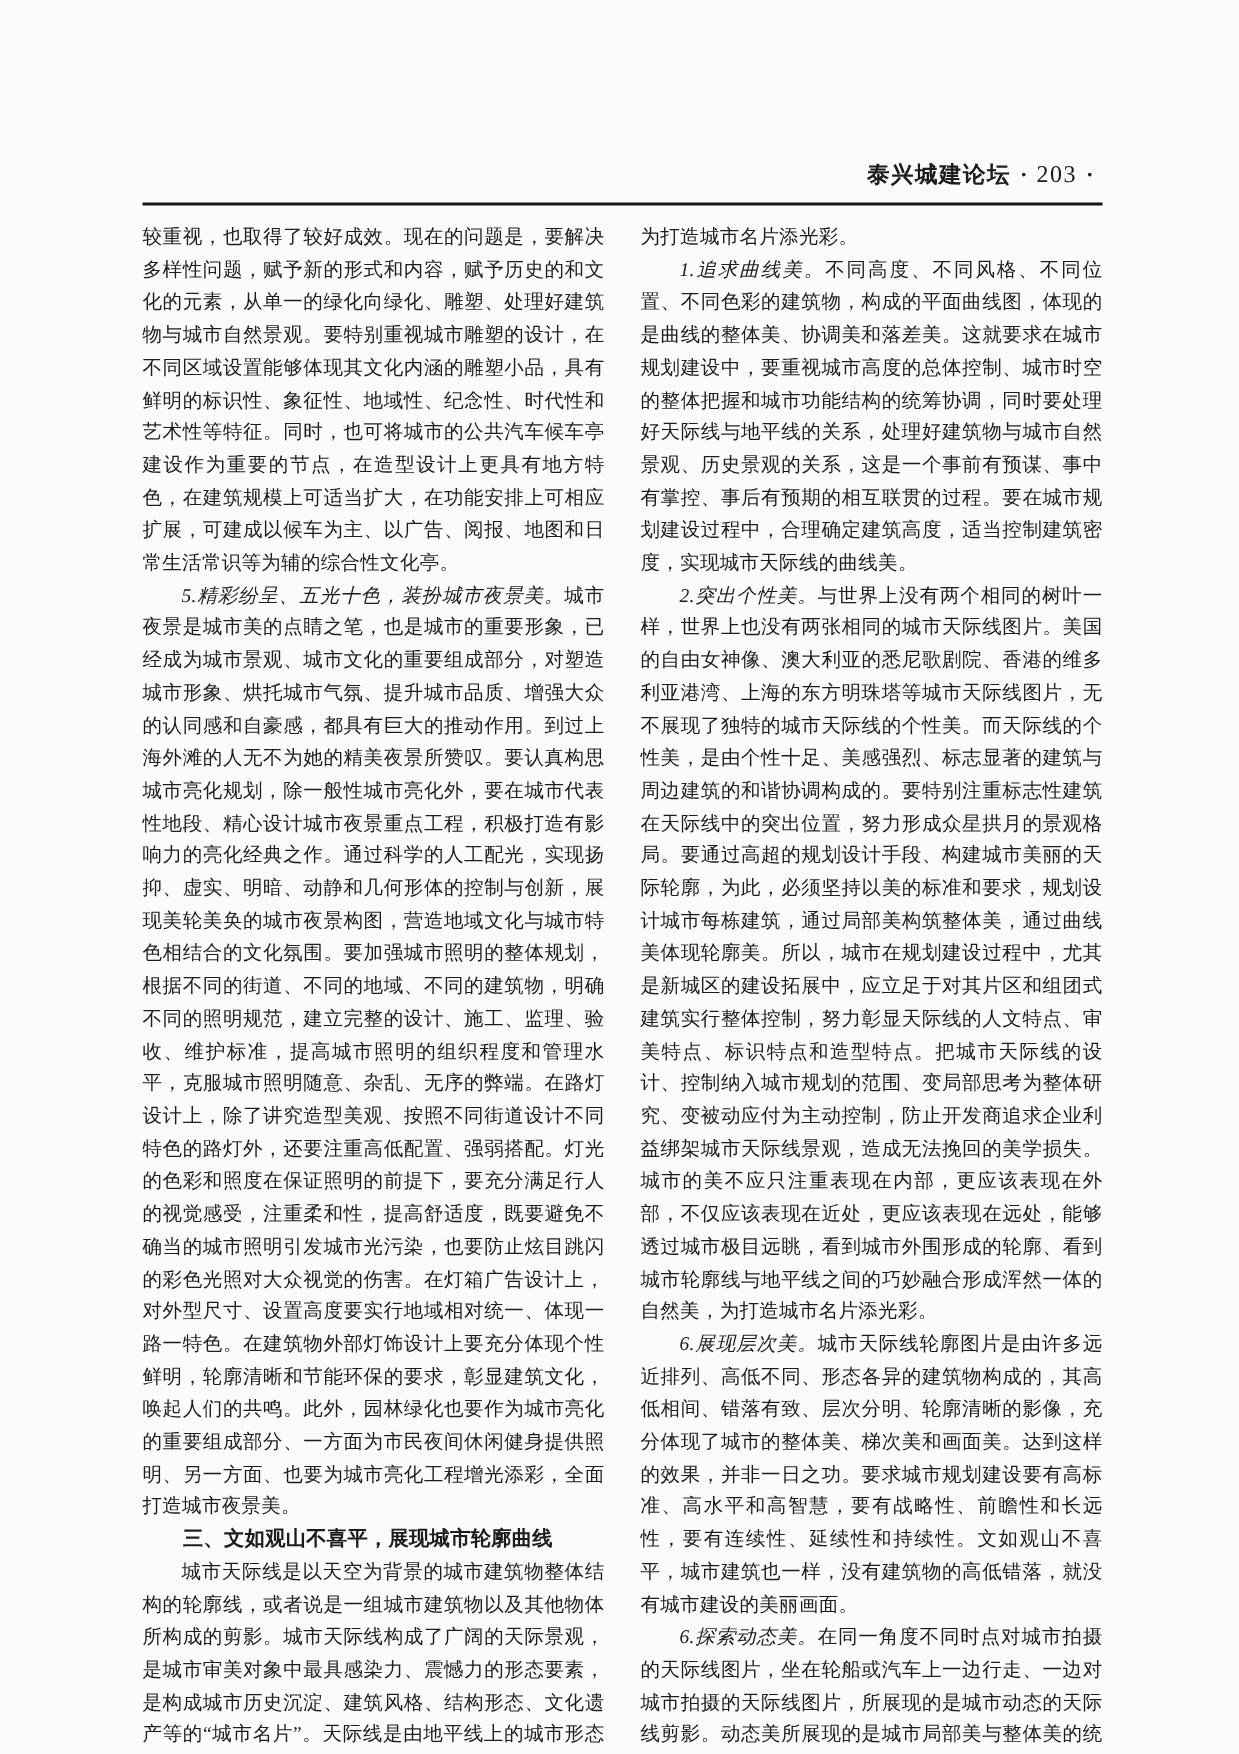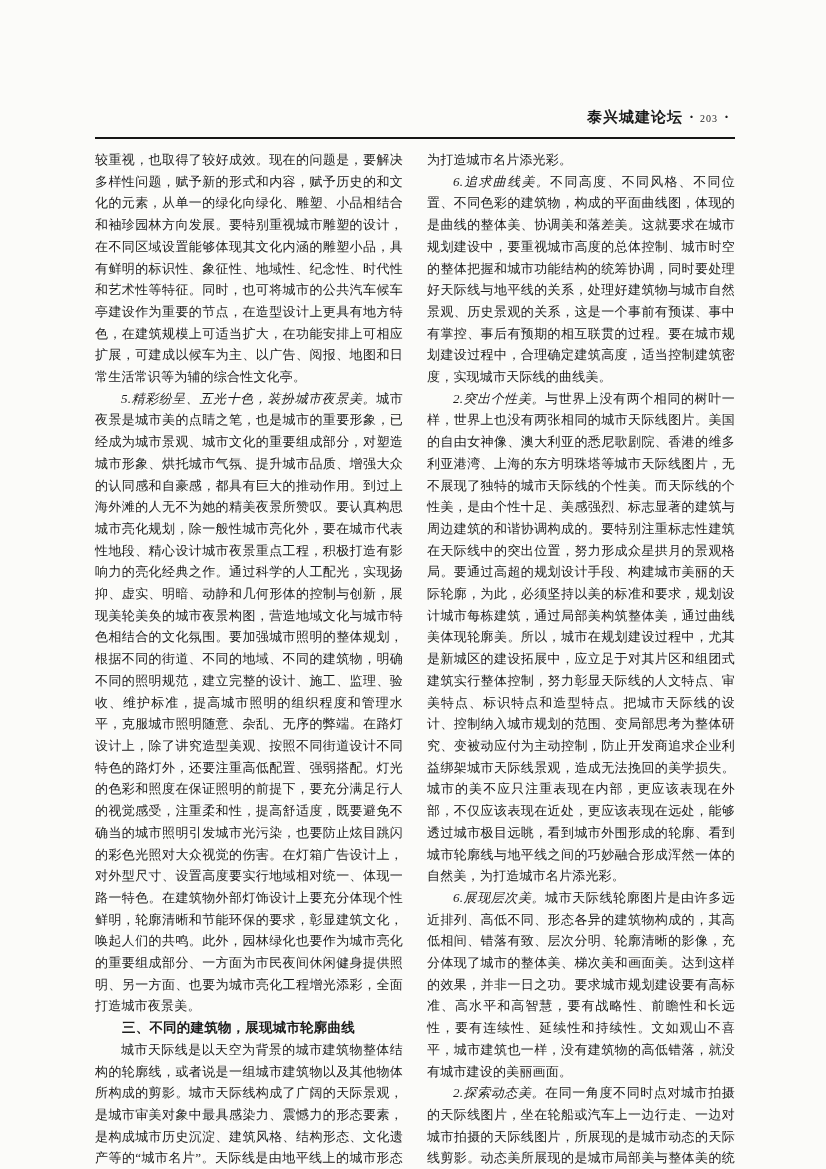--- a/index.html
+++ b/index.html
@@ -28,21 +28,21 @@
     letter-spacing: 1px;
     text-align: center;
   }
   .sep-dot {
     display: inline-block;
     padding: 0 6px;
     font-weight: 700;
   }
   .pageno {
     font-family: "Liberation Serif", "DejaVu Serif", serif;
-    font-size: 10px;
+    font-size: 16px;
     letter-spacing: 1px;
     text-align: center;
   }
   .header-rule {
     margin-top: 7px;
     height: 2px;
     background: #161616;
   }
   .columns {
     margin-top: 10px;
@@ -84,27 +84,27 @@
 <div class="sheet">
 
   <div class="page-header">
     <span class="journal">泰兴城建论坛</span><span class="sep-dot">·</span><span class="pageno">203</span><span class="sep-dot">·</span>
   </div>
 
   <div class="header-rule"></div>
 
   <div class="columns">
     <div class="col">
-        <p class="para cont">较重视，也取得了较好成效。现在的问题是，要解决多样性问题，赋予新的形式和内容，赋予历史的和文化的元素，从单一的绿化向绿化、雕塑、小品相结合和袖珍园林方向发展。要特别重视城市雕塑的设计，在不同区域设置能够体现其文化内涵的雕塑小品，具有鲜明的标识性、象征性、地域性、纪念性、时代性和艺术性等特征。同时，也可将城市的公共汽车候车亭建设作为重要的节点，在造型设计上更具有地方特色，在建筑规模上可适当扩大，在功能安排上可相应扩展，可建成以候车为主、以广告、阅报、地图和日常生活常识等为辅的综合性文化亭。</p>
+        <p class="para cont">较重视，也取得了较好成效。现在的问题是，要解决多样性问题，赋予新的形式和内容，赋予历史的和文化的元素，从单一的绿化向绿化、雕塑、处理好建筑物与城市自然景观。要特别重视城市雕塑的设计，在不同区域设置能够体现其文化内涵的雕塑小品，具有鲜明的标识性、象征性、地域性、纪念性、时代性和艺术性等特征。同时，也可将城市的公共汽车候车亭建设作为重要的节点，在造型设计上更具有地方特色，在建筑规模上可适当扩大，在功能安排上可相应扩展，可建成以候车为主、以广告、阅报、地图和日常生活常识等为辅的综合性文化亭。</p>
         <p class="para"><span class="lead">5.精彩纷呈、五光十色，装扮城市夜景美。</span>城市夜景是城市美的点睛之笔，也是城市的重要形象，已经成为城市景观、城市文化的重要组成部分，对塑造城市形象、烘托城市气氛、提升城市品质、增强大众的认同感和自豪感，都具有巨大的推动作用。到过上海外滩的人无不为她的精美夜景所赞叹。要认真构思城市亮化规划，除一般性城市亮化外，要在城市代表性地段、精心设计城市夜景重点工程，积极打造有影响力的亮化经典之作。通过科学的人工配光，实现扬抑、虚实、明暗、动静和几何形体的控制与创新，展现美轮美奂的城市夜景构图，营造地域文化与城市特色相结合的文化氛围。要加强城市照明的整体规划，根据不同的街道、不同的地域、不同的建筑物，明确不同的照明规范，建立完整的设计、施工、监理、验收、维护标准，提高城市照明的组织程度和管理水平，克服城市照明随意、杂乱、无序的弊端。在路灯设计上，除了讲究造型美观、按照不同街道设计不同特色的路灯外，还要注重高低配置、强弱搭配。灯光的色彩和照度在保证照明的前提下，要充分满足行人的视觉感受，注重柔和性，提高舒适度，既要避免不确当的城市照明引发城市光污染，也要防止炫目跳闪的彩色光照对大众视觉的伤害。在灯箱广告设计上，对外型尺寸、设置高度要实行地域相对统一、体现一路一特色。在建筑物外部灯饰设计上要充分体现个性鲜明，轮廓清晰和节能环保的要求，彰显建筑文化，唤起人们的共鸣。此外，园林绿化也要作为城市亮化的重要组成部分、一方面为市民夜间休闲健身提供照明、另一方面、也要为城市亮化工程增光添彩，全面打造城市夜景美。</p>
-        <h2 class="sec-heading">三、不同的建筑物，展现城市轮廓曲线</h2>
+        <h2 class="sec-heading">三、文如观山不喜平，展现城市轮廓曲线</h2>
         <p class="para">城市天际线是以天空为背景的城市建筑物整体结构的轮廓线，或者说是一组城市建筑物以及其他物体所构成的剪影。城市天际线构成了广阔的天际景观，是城市审美对象中最具感染力、震憾力的形态要素，是构成城市历史沉淀、建筑风格、结构形态、文化遗产等的“城市名片”。天际线是由地平线上的城市形态决定的，只有地平线上的城市做到整体形态美，才能构成令</p>
       </div>
     <div class="col">
         <p class="para cont">为打造城市名片添光彩。</p>
-        <p class="para"><span class="lead">6.追求曲线美。</span>不同高度、不同风格、不同位置、不同色彩的建筑物，构成的平面曲线图，体现的是曲线的整体美、协调美和落差美。这就要求在城市规划建设中，要重视城市高度的总体控制、城市时空的整体把握和城市功能结构的统筹协调，同时要处理好天际线与地平线的关系，处理好建筑物与城市自然景观、历史景观的关系，这是一个事前有预谋、事中有掌控、事后有预期的相互联贯的过程。要在城市规划建设过程中，合理确定建筑高度，适当控制建筑密度，实现城市天际线的曲线美。</p>
+        <p class="para"><span class="lead">1.追求曲线美。</span>不同高度、不同风格、不同位置、不同色彩的建筑物，构成的平面曲线图，体现的是曲线的整体美、协调美和落差美。这就要求在城市规划建设中，要重视城市高度的总体控制、城市时空的整体把握和城市功能结构的统筹协调，同时要处理好天际线与地平线的关系，处理好建筑物与城市自然景观、历史景观的关系，这是一个事前有预谋、事中有掌控、事后有预期的相互联贯的过程。要在城市规划建设过程中，合理确定建筑高度，适当控制建筑密度，实现城市天际线的曲线美。</p>
         <p class="para"><span class="lead">2.突出个性美。</span>与世界上没有两个相同的树叶一样，世界上也没有两张相同的城市天际线图片。美国的自由女神像、澳大利亚的悉尼歌剧院、香港的维多利亚港湾、上海的东方明珠塔等城市天际线图片，无不展现了独特的城市天际线的个性美。而天际线的个性美，是由个性十足、美感强烈、标志显著的建筑与周边建筑的和谐协调构成的。要特别注重标志性建筑在天际线中的突出位置，努力形成众星拱月的景观格局。要通过高超的规划设计手段、构建城市美丽的天际轮廓，为此，必须坚持以美的标准和要求，规划设计城市每栋建筑，通过局部美构筑整体美，通过曲线美体现轮廓美。所以，城市在规划建设过程中，尤其是新城区的建设拓展中，应立足于对其片区和组团式建筑实行整体控制，努力彰显天际线的人文特点、审美特点、标识特点和造型特点。把城市天际线的设计、控制纳入城市规划的范围、变局部思考为整体研究、变被动应付为主动控制，防止开发商追求企业利益绑架城市天际线景观，造成无法挽回的美学损失。城市的美不应只注重表现在内部，更应该表现在外部，不仅应该表现在近处，更应该表现在远处，能够透过城市极目远眺，看到城市外围形成的轮廓、看到城市轮廓线与地平线之间的巧妙融合形成浑然一体的自然美，为打造城市名片添光彩。</p>
         <p class="para"><span class="lead">6.展现层次美。</span>城市天际线轮廓图片是由许多远近排列、高低不同、形态各异的建筑物构成的，其高低相间、错落有致、层次分明、轮廓清晰的影像，充分体现了城市的整体美、梯次美和画面美。达到这样的效果，并非一日之功。要求城市规划建设要有高标准、高水平和高智慧，要有战略性、前瞻性和长远性，要有连续性、延续性和持续性。文如观山不喜平，城市建筑也一样，没有建筑物的高低错落，就没有城市建设的美丽画面。</p>
-        <p class="para"><span class="lead">2.探索动态美。</span>在同一角度不同时点对城市拍摄的天际线图片，坐在轮船或汽车上一边行走、一边对城市拍摄的天际线图片，所展现的是城市动态的天际线剪影。动态美所展现的是城市局部美与整体美的统一，是从不同或相同角度对城市美感的考察和检测。无论</p>
+        <p class="para"><span class="lead">6.探索动态美。</span>在同一角度不同时点对城市拍摄的天际线图片，坐在轮船或汽车上一边行走、一边对城市拍摄的天际线图片，所展现的是城市动态的天际线剪影。动态美所展现的是城市局部美与整体美的统一，是从不同或相同角度对城市美感的考察和检测。无论</p>
       </div>
   </div>
 
 </div>
 
 </body></html>

